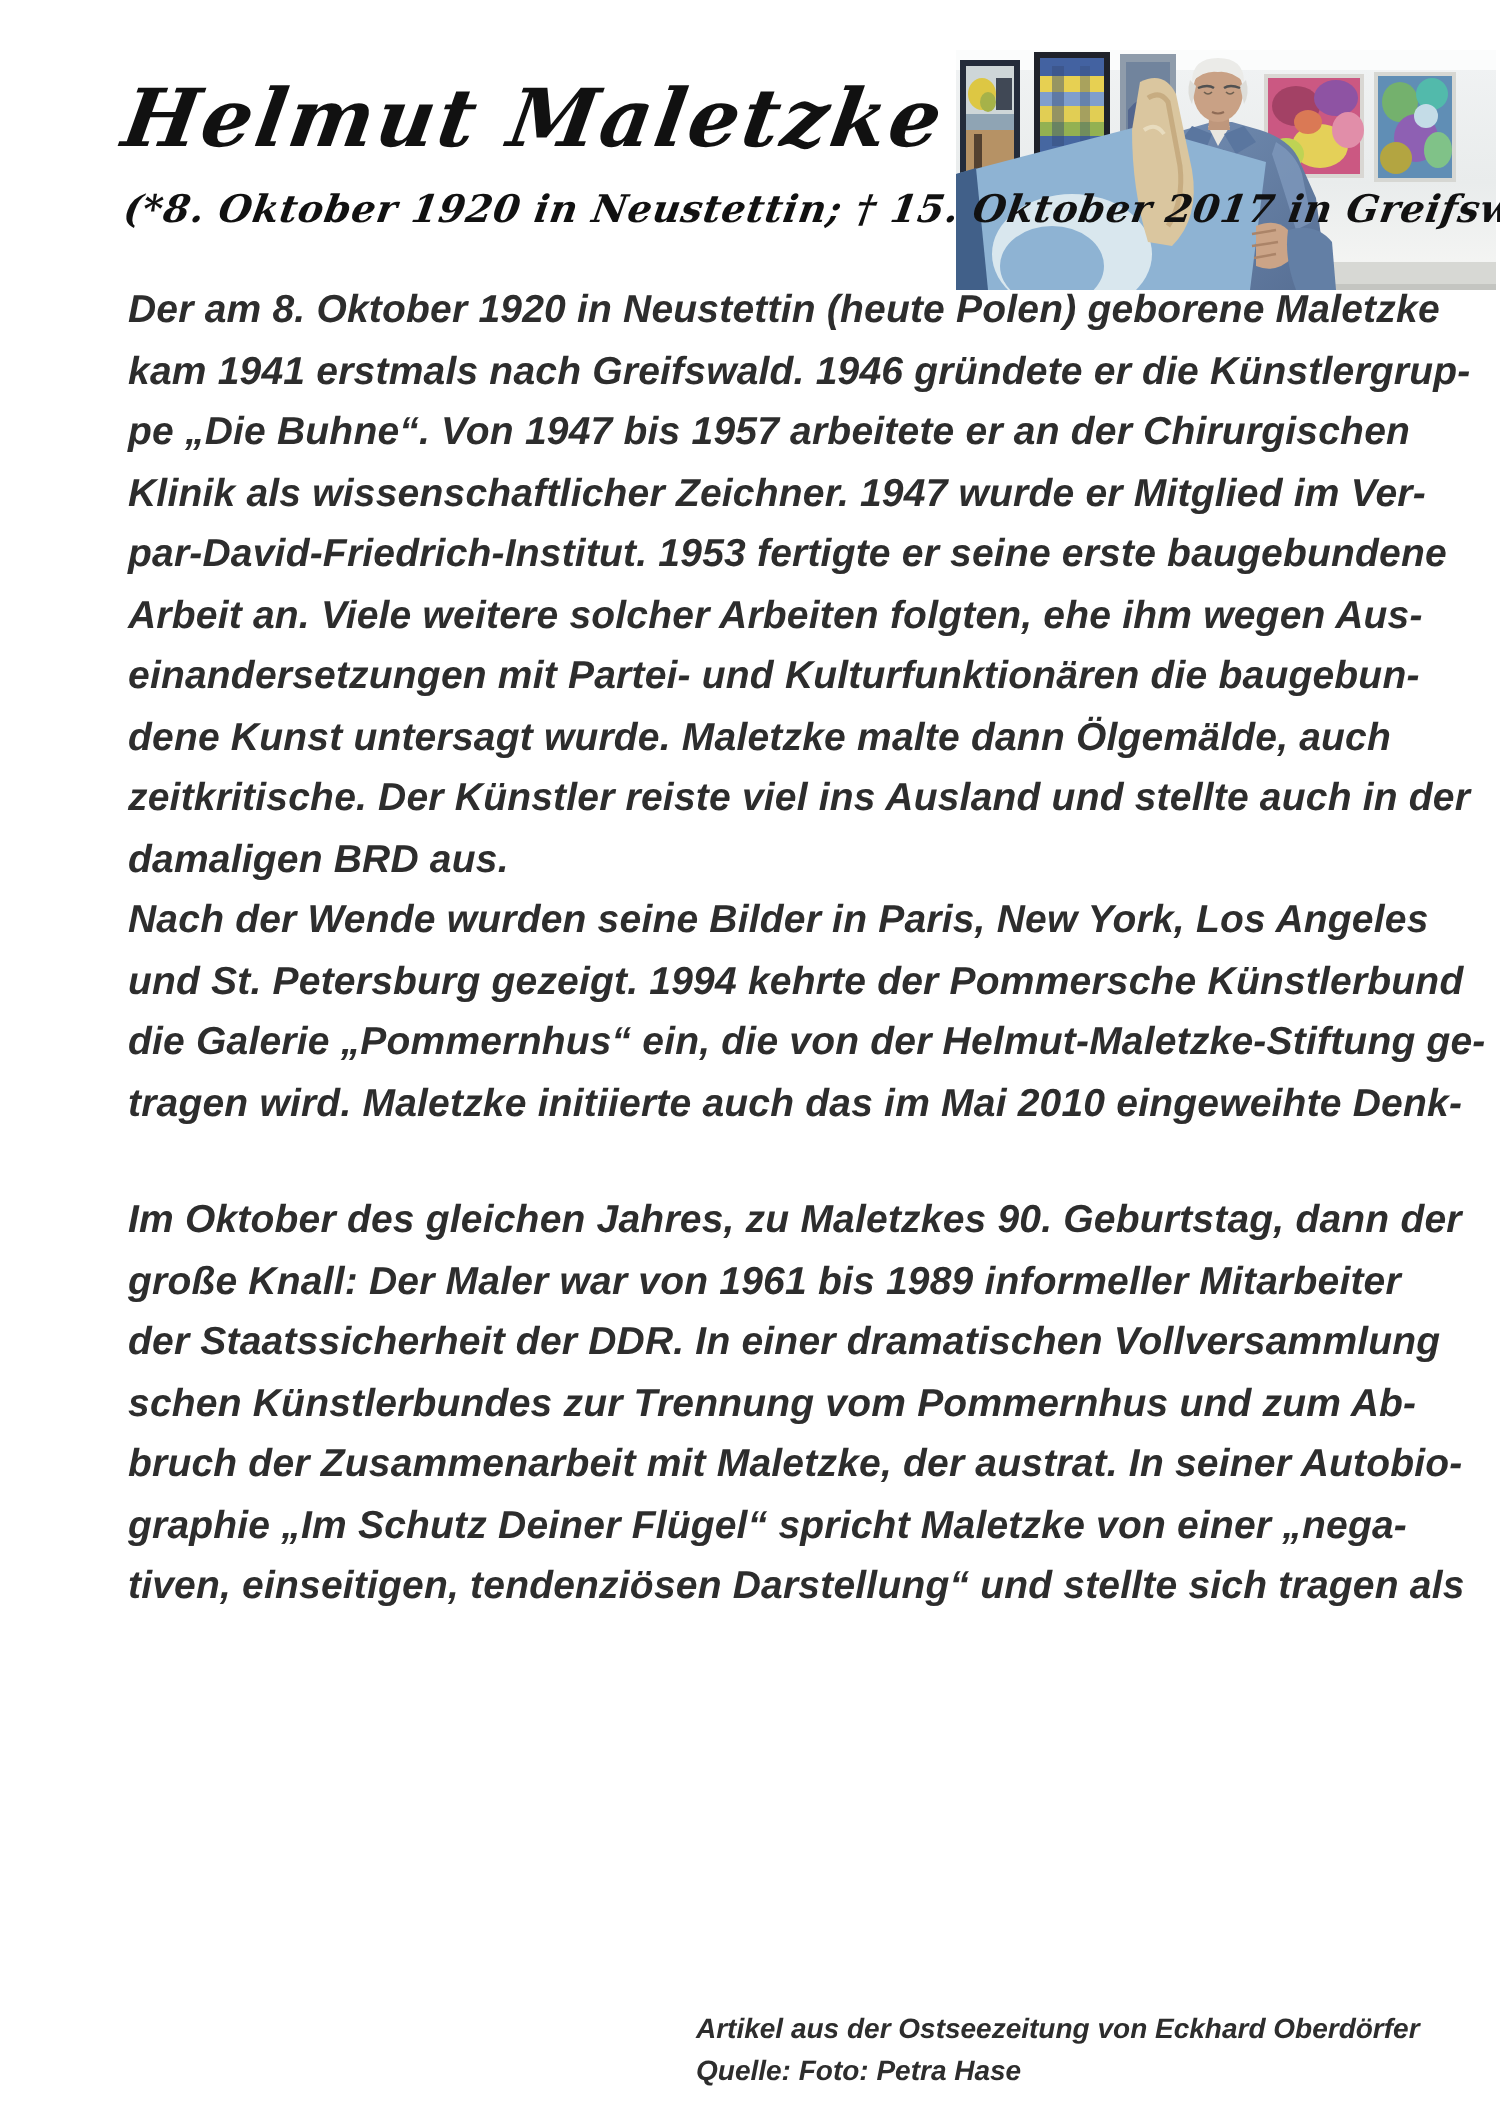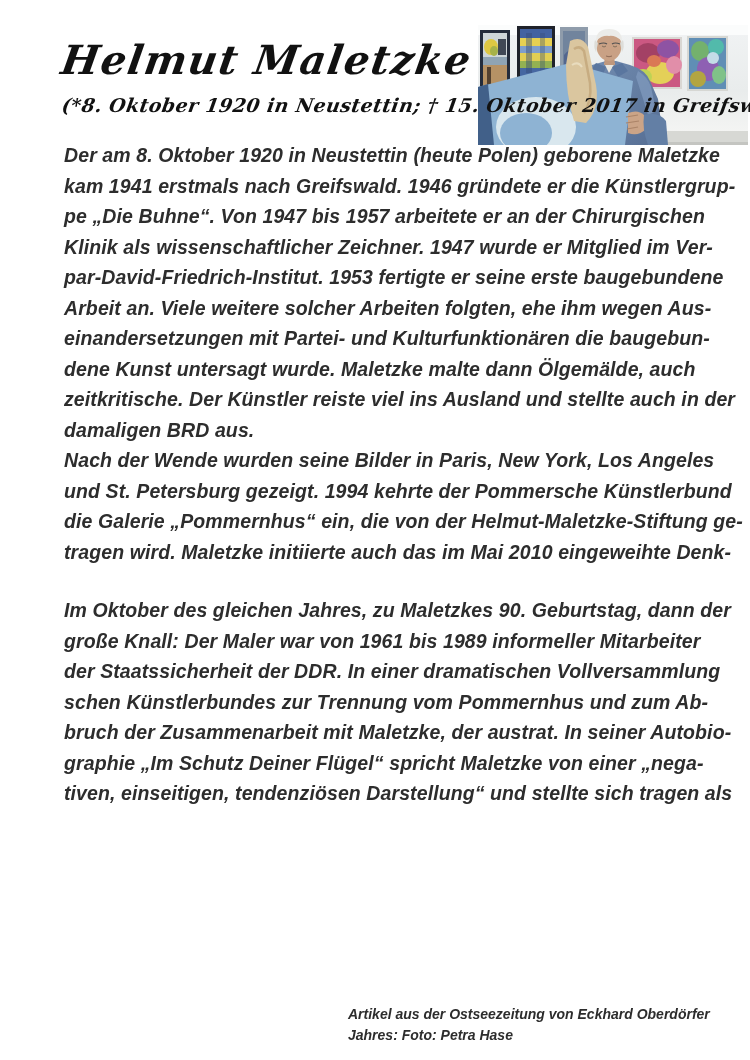--- a/index.html
+++ b/index.html
@@ -181,16 +181,16 @@
         <span class="line">der Staatssicherheit der DDR. In einer dramatischen Vollversammlung</span>
         <span class="line">schen Künstlerbundes zur Trennung vom Pommernhus und zum Ab-</span>
         <span class="line">bruch der Zusammenarbeit mit Maletzke, der austrat. In seiner Autobio-</span>
         <span class="line">graphie „Im Schutz Deiner Flügel“ spricht Maletzke von einer „nega-</span>
         <span class="line">tiven, einseitigen, tendenziösen Darstellung“ und stellte sich tragen als</span>
       </p>
     </main>
 
   <footer class="credits">
     <div class="credit">Artikel aus der Ostseezeitung von Eckhard Oberdörfer</div>
-    <div class="credit">Jahres: Foto: Petra Hase</div>
+    <div class="credit">Quelle: Foto: Petra Hase</div>
   </footer>
 
 </div>
 
 </body></html>

